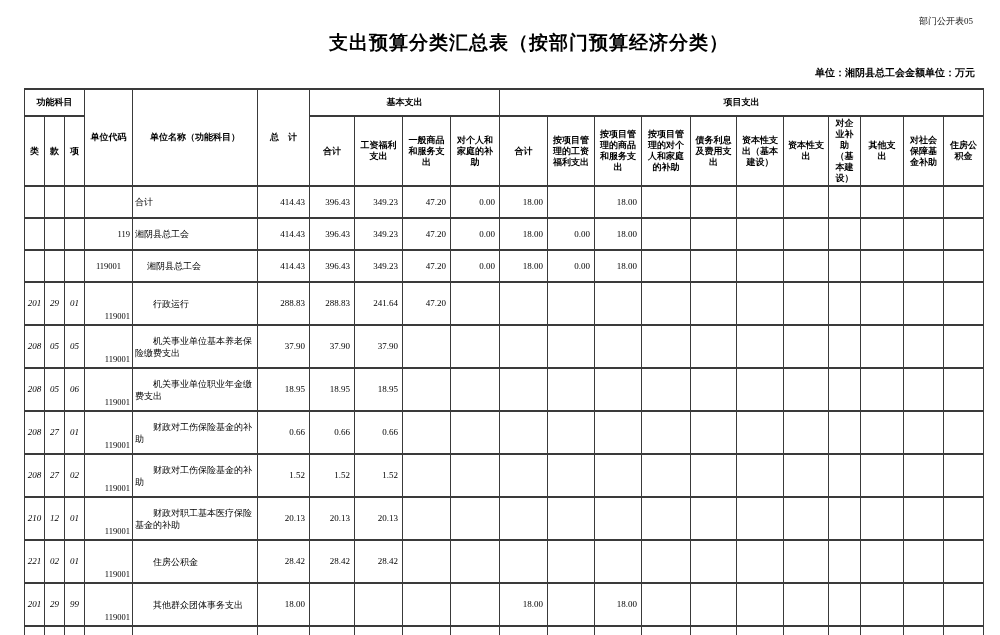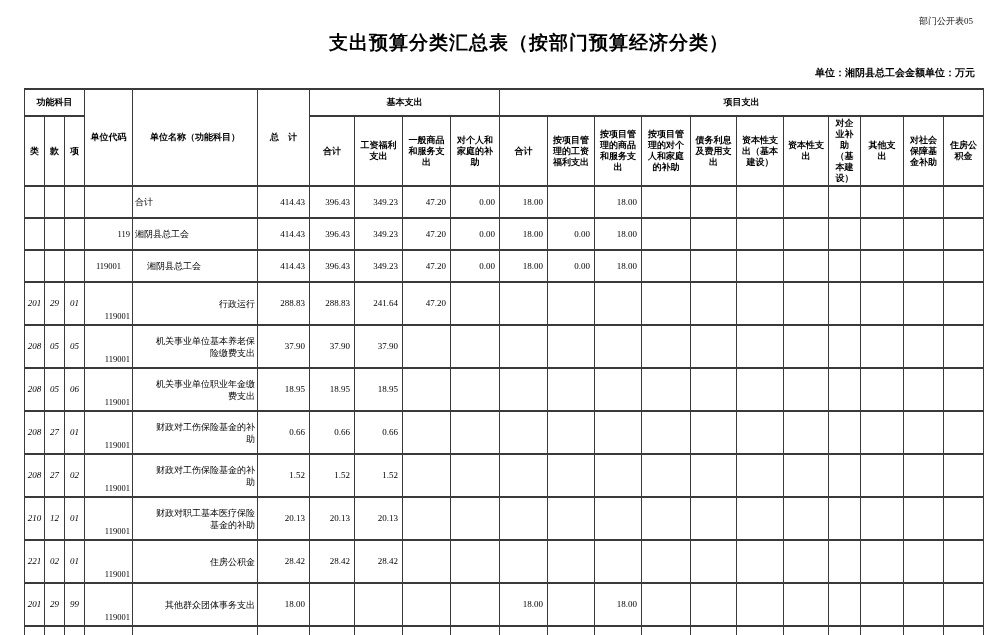--- a/index.html
+++ b/index.html
@@ -36,21 +36,21 @@
   tr.h2{height:70px;}
   tbody tr{height:30px;}
   td{font-size:9px;line-height:11px;}
   td.fc{text-align:center;padding:15px 1px;font-style:italic;}
   td.code{text-align:right;padding:1px 2px;font-size:8.5px;}
   td.code.bottom{vertical-align:bottom;padding-bottom:2px;}
   td.code.center{text-align:center;}
   td.name{text-align:left;padding:1px 2px;word-break:break-all;line-height:12px;}
   td.name.ind0{text-indent:0;}
   td.name.ind1{text-indent:12px;}
-  td.name.ind2{text-indent:18px;text-align:right;}
+  td.name.ind2{text-indent:18px;}
   td.num{text-align:right;padding:1px 4px 1px 1px;}
 </style>
 </head>
 <body>
 
 <div class="page">
 
   <div class="doc-label">部门公开表05</div>
 
   <h1 class="title">支出预算分类汇总表（按部门预算经济分类）</h1>

